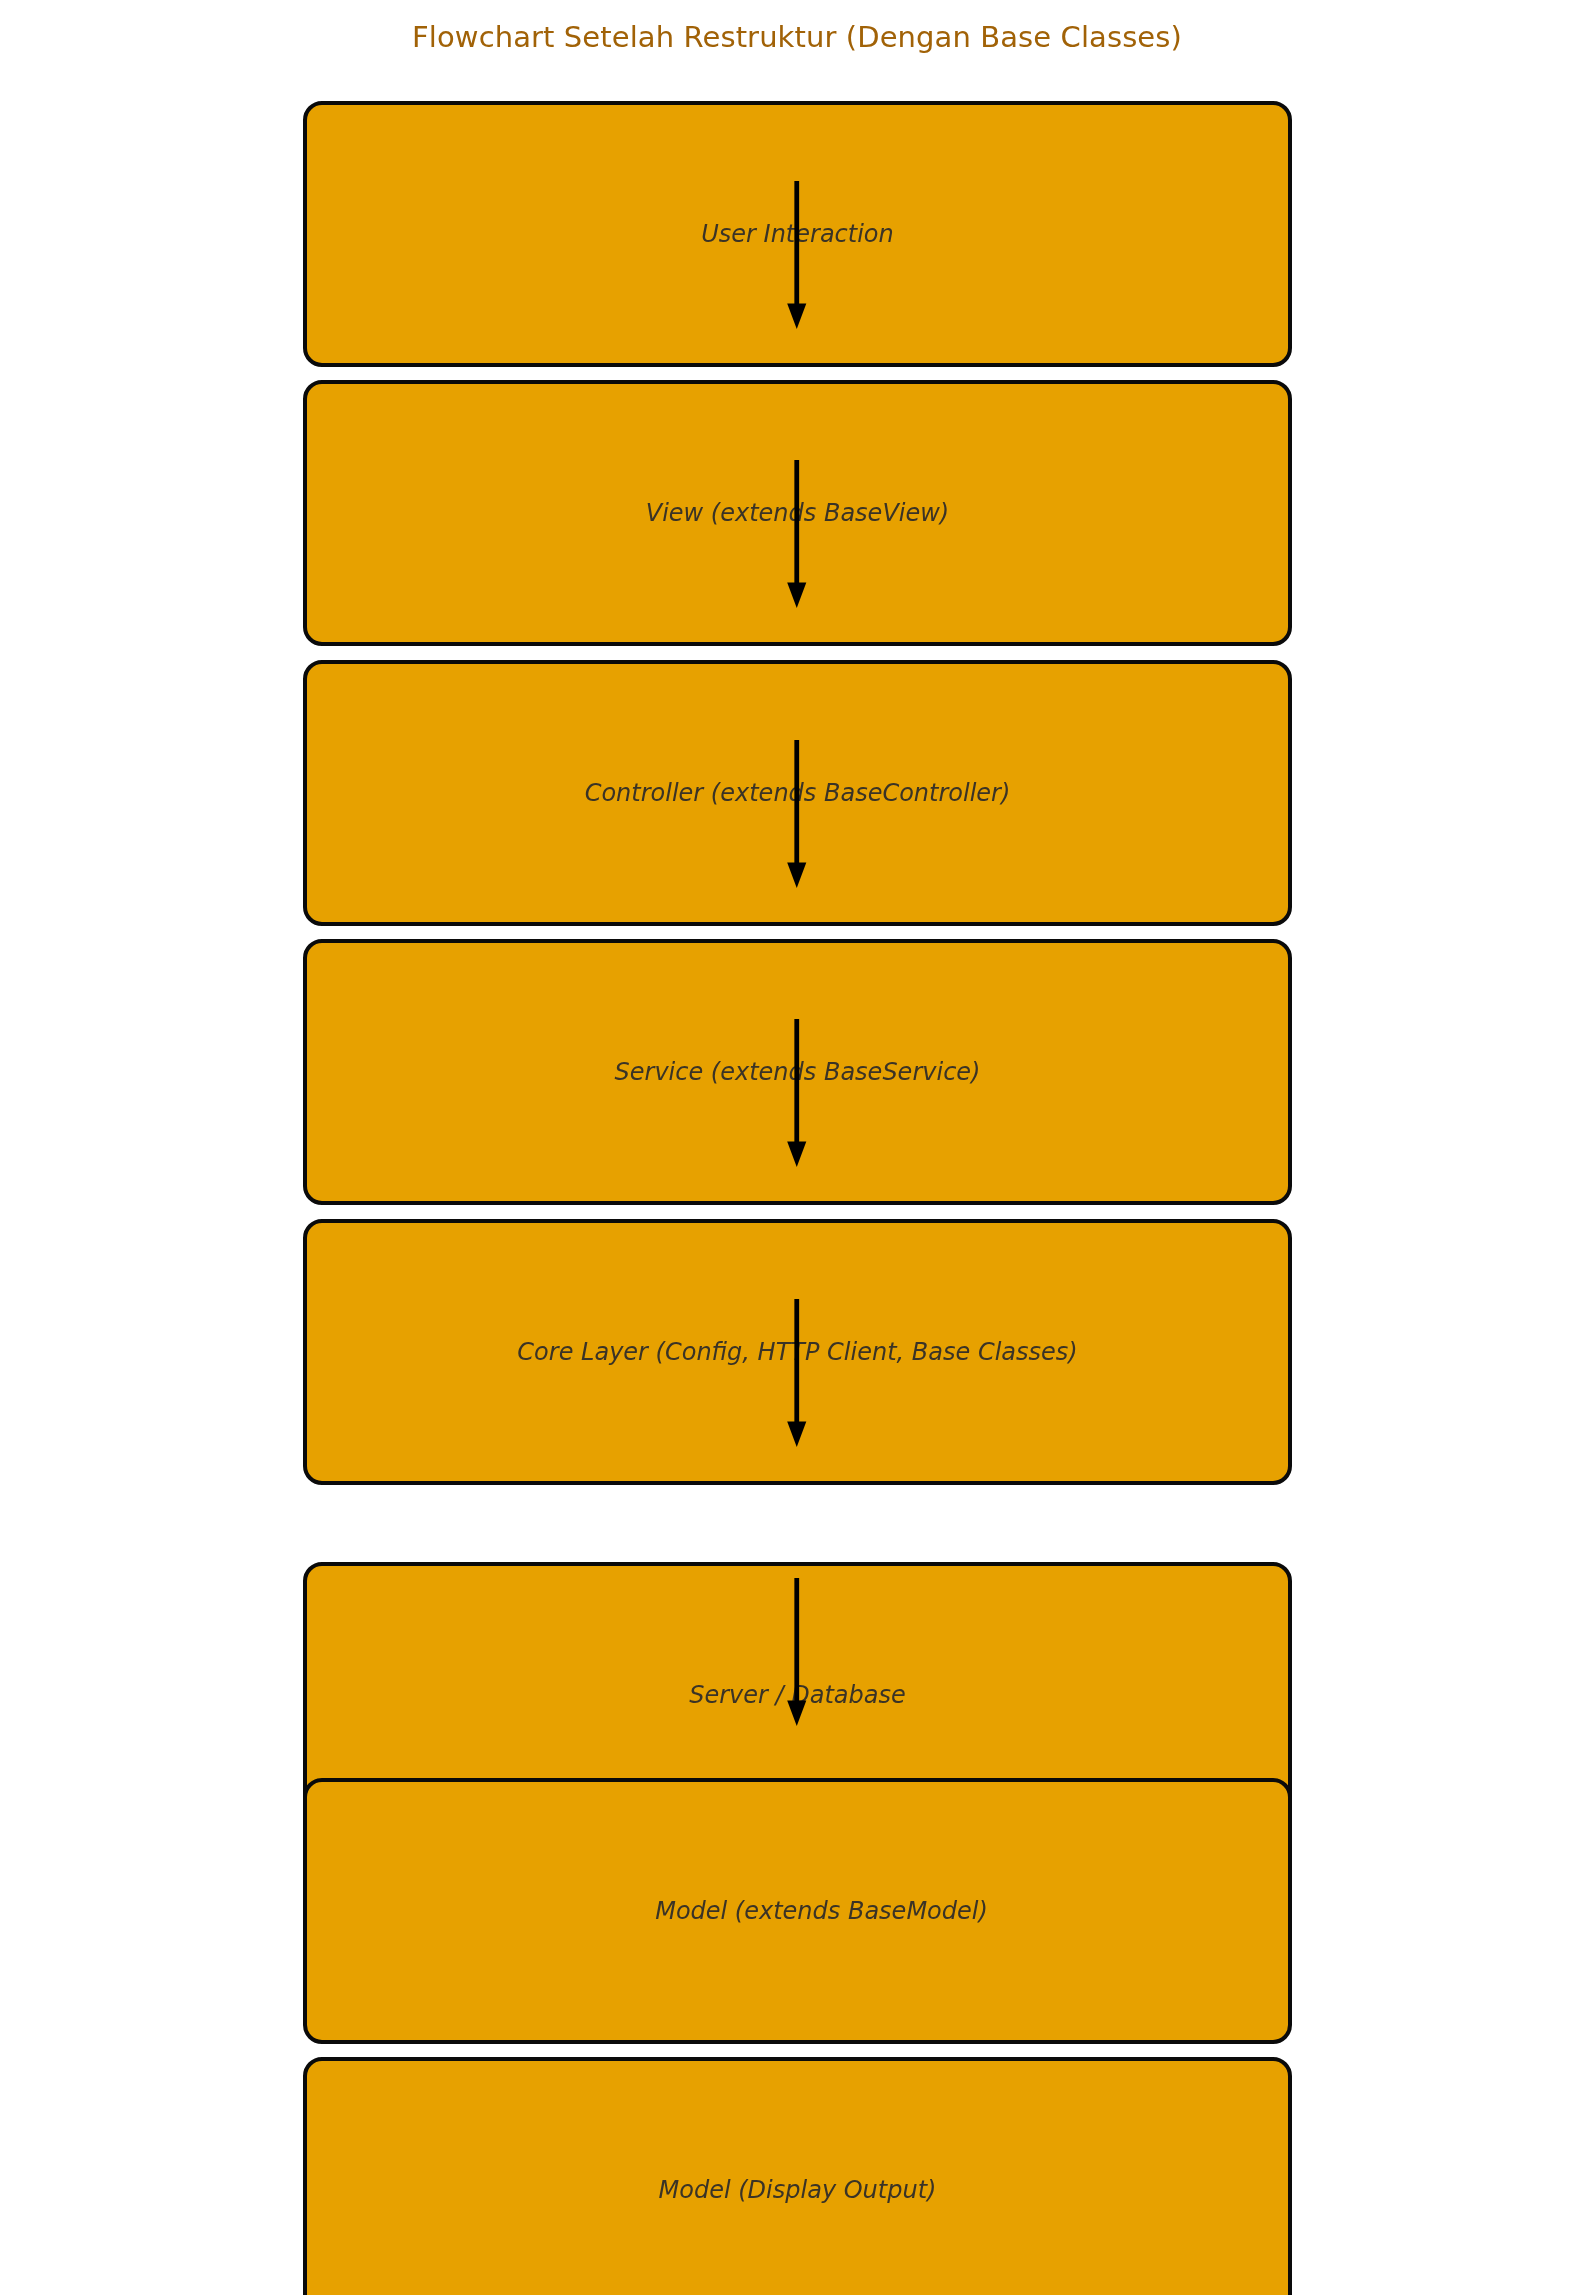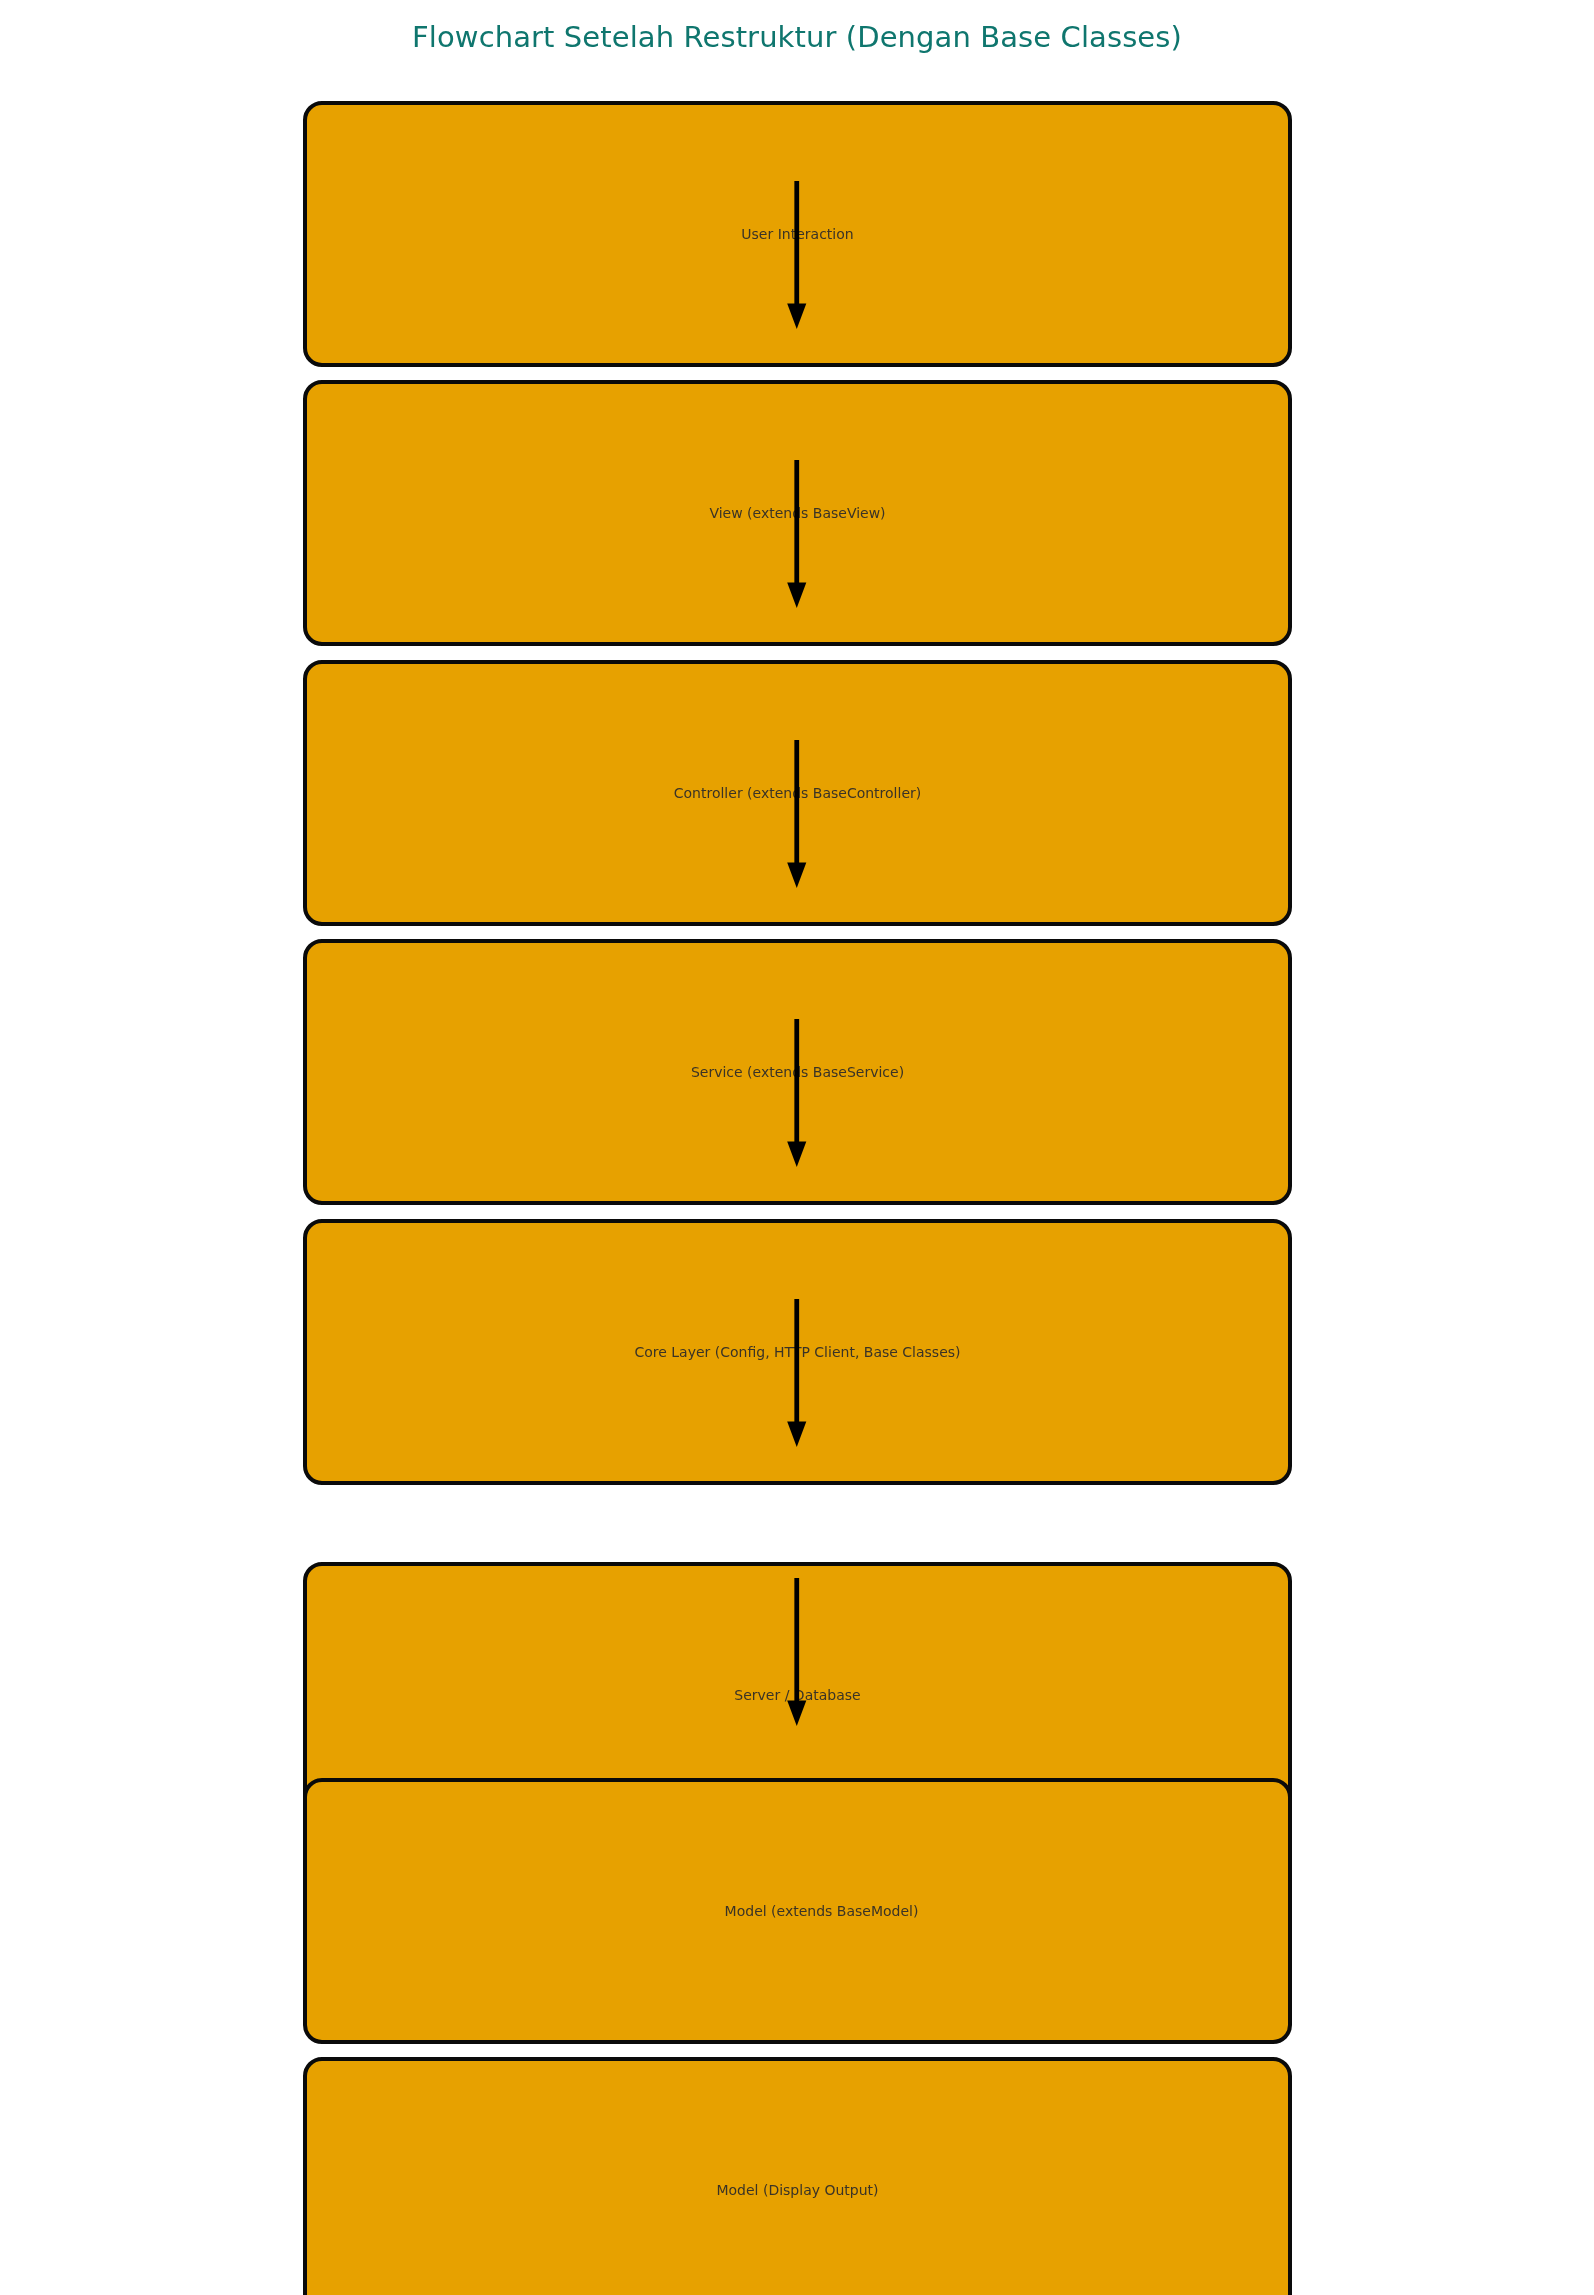--- a/index.html
+++ b/index.html
@@ -24,49 +24,50 @@
   }
 
   #chart-title {
     position: absolute;
     top: 20px;
     left: 0;
     width: 1594px;
     text-align: center;
     font-size: 29px;
     font-weight: 400;
-    color: #0f766e;
+    color: #a16207;
     letter-spacing: 0.1px;
     font-family: "DejaVu Sans", sans-serif;
     white-space: nowrap;
   }
 
   .flow-node {
     position: absolute;
     left: 303px;
     width: 989px;
     box-sizing: border-box;
     background: #e7a100;
     border: 4.8px solid #0a0a0a;
     border-radius: 19px;
     display: flex;
     align-items: center;
     justify-content: center;
     z-index: 1;
   }
 
   .flow-node-label {
-    font-size: 14px;
+    font-size: 24px;
     font-weight: 400;
     color: #3a3326;
     font-family: "DejaVu Sans", sans-serif;
     white-space: nowrap;
     line-height: 1;
     position: relative;
     z-index: 1;
+    font-style: italic;
   }
 
   .flow-arrow {
     position: absolute;
     left: 784px;
     width: 25.5px;
     z-index: 5;
     pointer-events: none;
   }
 

